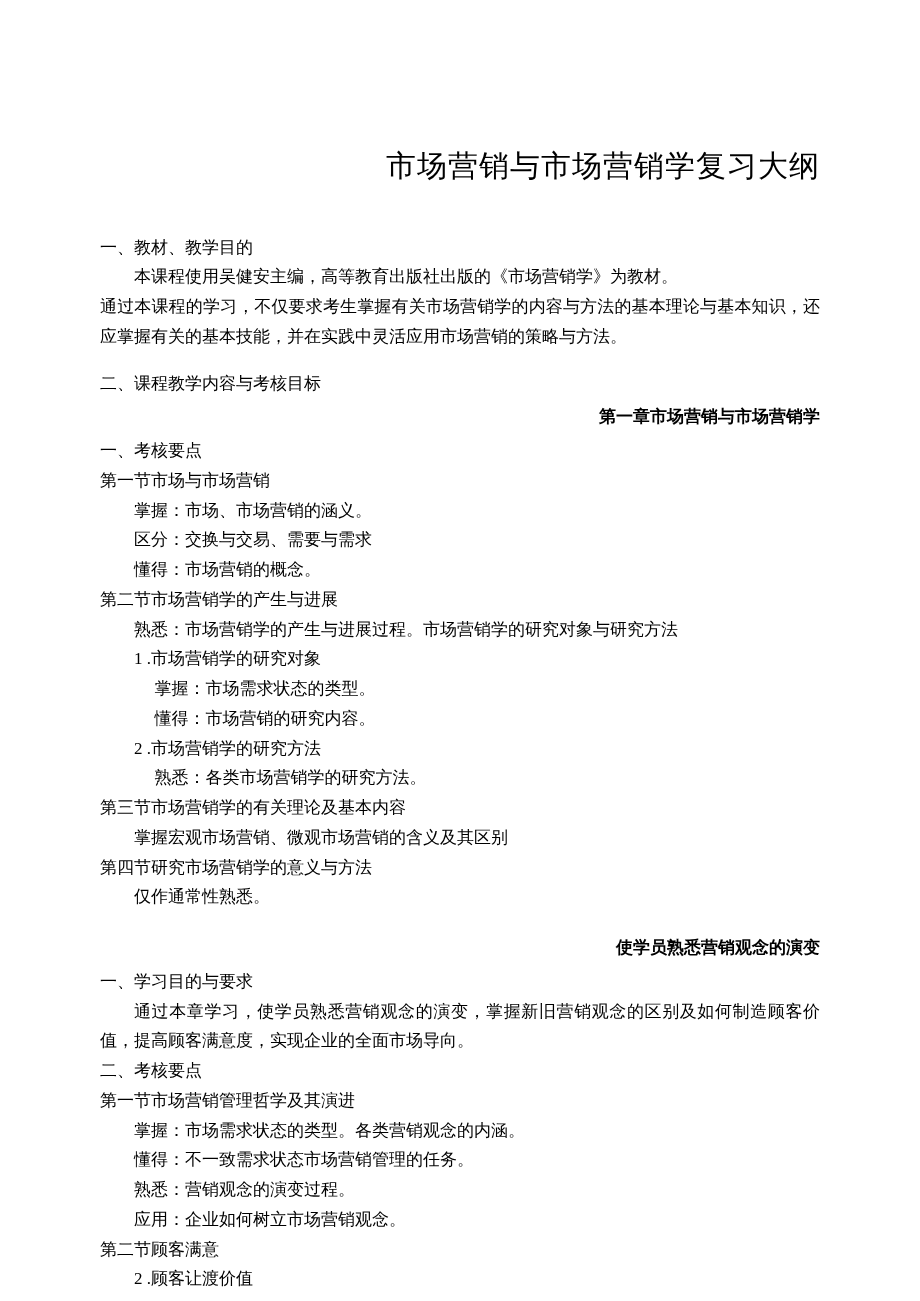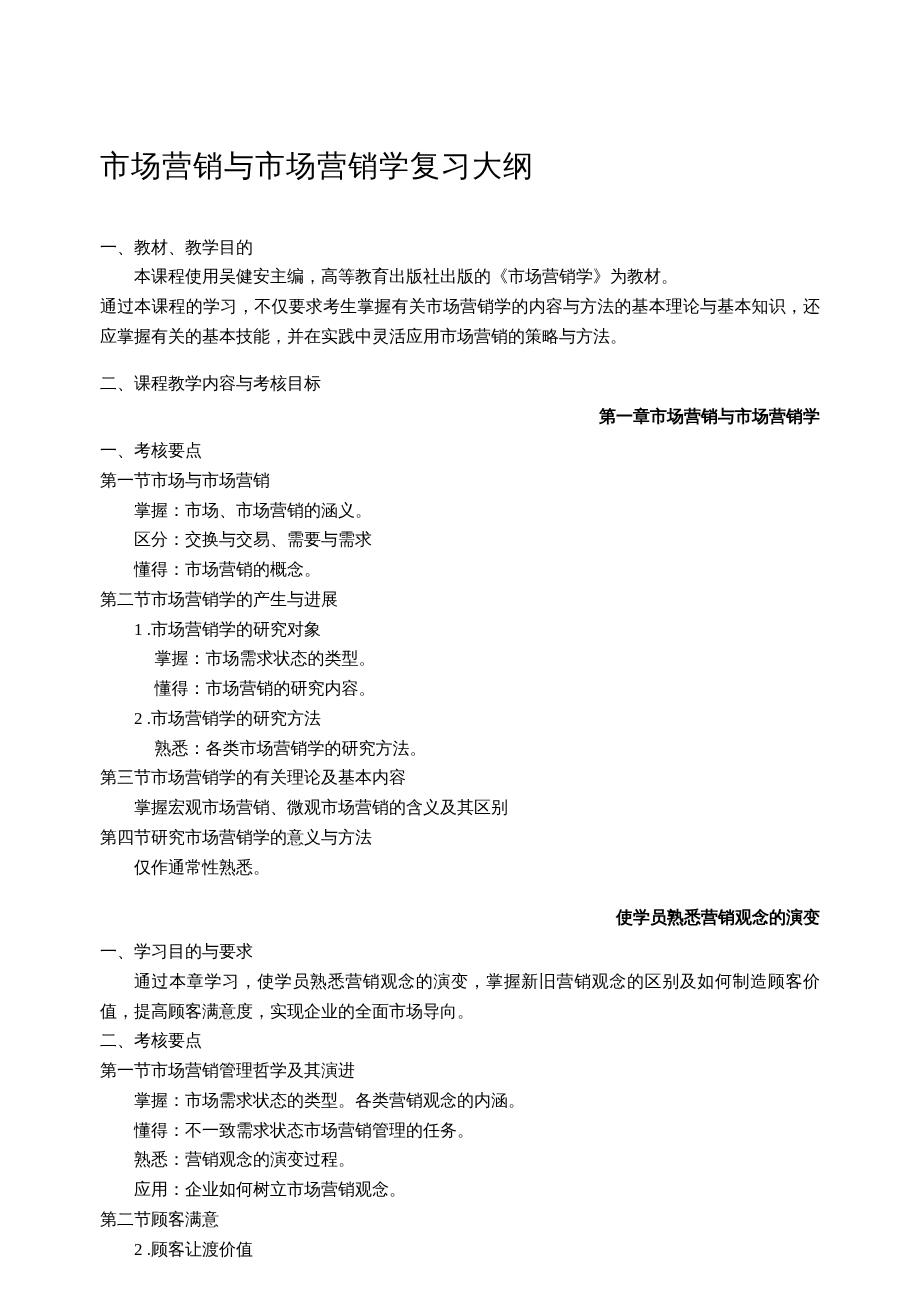--- a/index.html
+++ b/index.html
@@ -11,21 +11,21 @@
     width: 920px;
   }
   .page {
     padding: 140px 100px 60px 100px;
     box-sizing: border-box;
     width: 920px;
     font-size: 17px;
     line-height: 1.75;
   }
   .title {
-    text-align: left;
+    text-align: right;
     font-size: 30px;
     font-weight: 400;
     margin-bottom: 40px;
     letter-spacing: 1px;
   }
   .para {
     margin: 0;
     text-align: justify;
   }
   .indent {
@@ -65,20 +65,21 @@
   <p class="chapter-heading">第一章市场营销与市场营销学</p>
 
   <p class="para">一、考核要点</p>
 
   <p class="para">第一节市场与市场营销</p>
   <p class="para indent2">掌握：市场、市场营销的涵义。</p>
   <p class="para indent2">区分：交换与交易、需要与需求</p>
   <p class="para indent2">懂得：市场营销的概念。</p>
 
   <p class="para">第二节市场营销学的产生与进展</p>
+  <p class="para indent2">熟悉：市场营销学的产生与进展过程。市场营销学的研究对象与研究方法</p>
   <p class="para indent2">1 .市场营销学的研究对象</p>
   <p class="para indent3">掌握：市场需求状态的类型。</p>
   <p class="para indent3">懂得：市场营销的研究内容。</p>
   <p class="para indent2">2 .市场营销学的研究方法</p>
   <p class="para indent3">熟悉：各类市场营销学的研究方法。</p>
 
   <p class="para">第三节市场营销学的有关理论及基本内容</p>
   <p class="para indent2">掌握宏观市场营销、微观市场营销的含义及其区别</p>
 
   <p class="para">第四节研究市场营销学的意义与方法</p>

